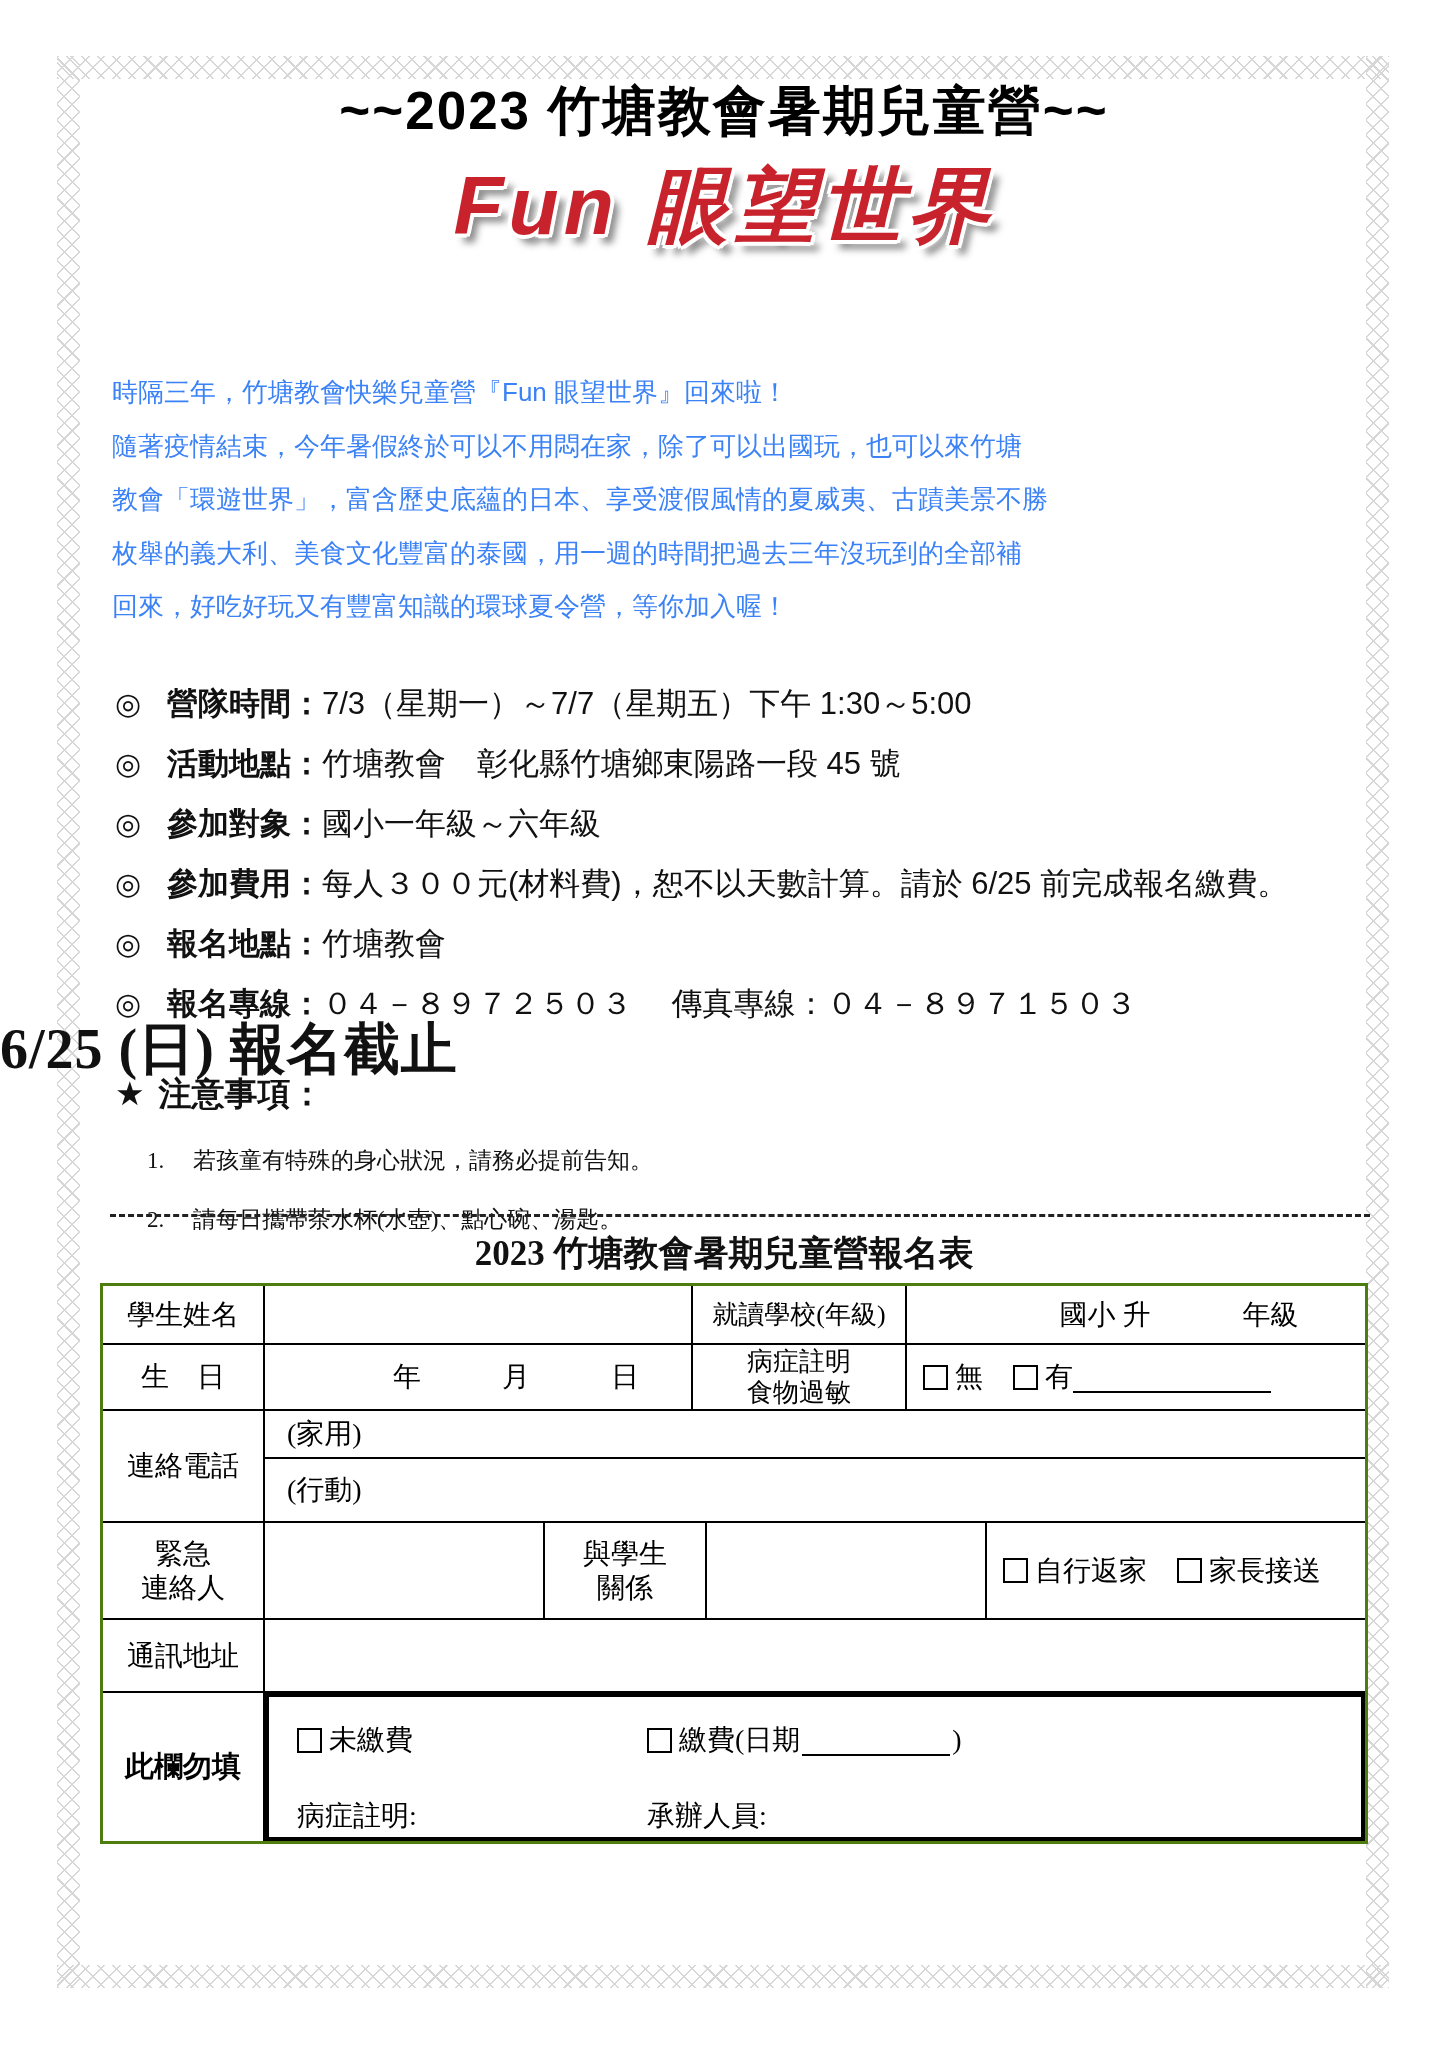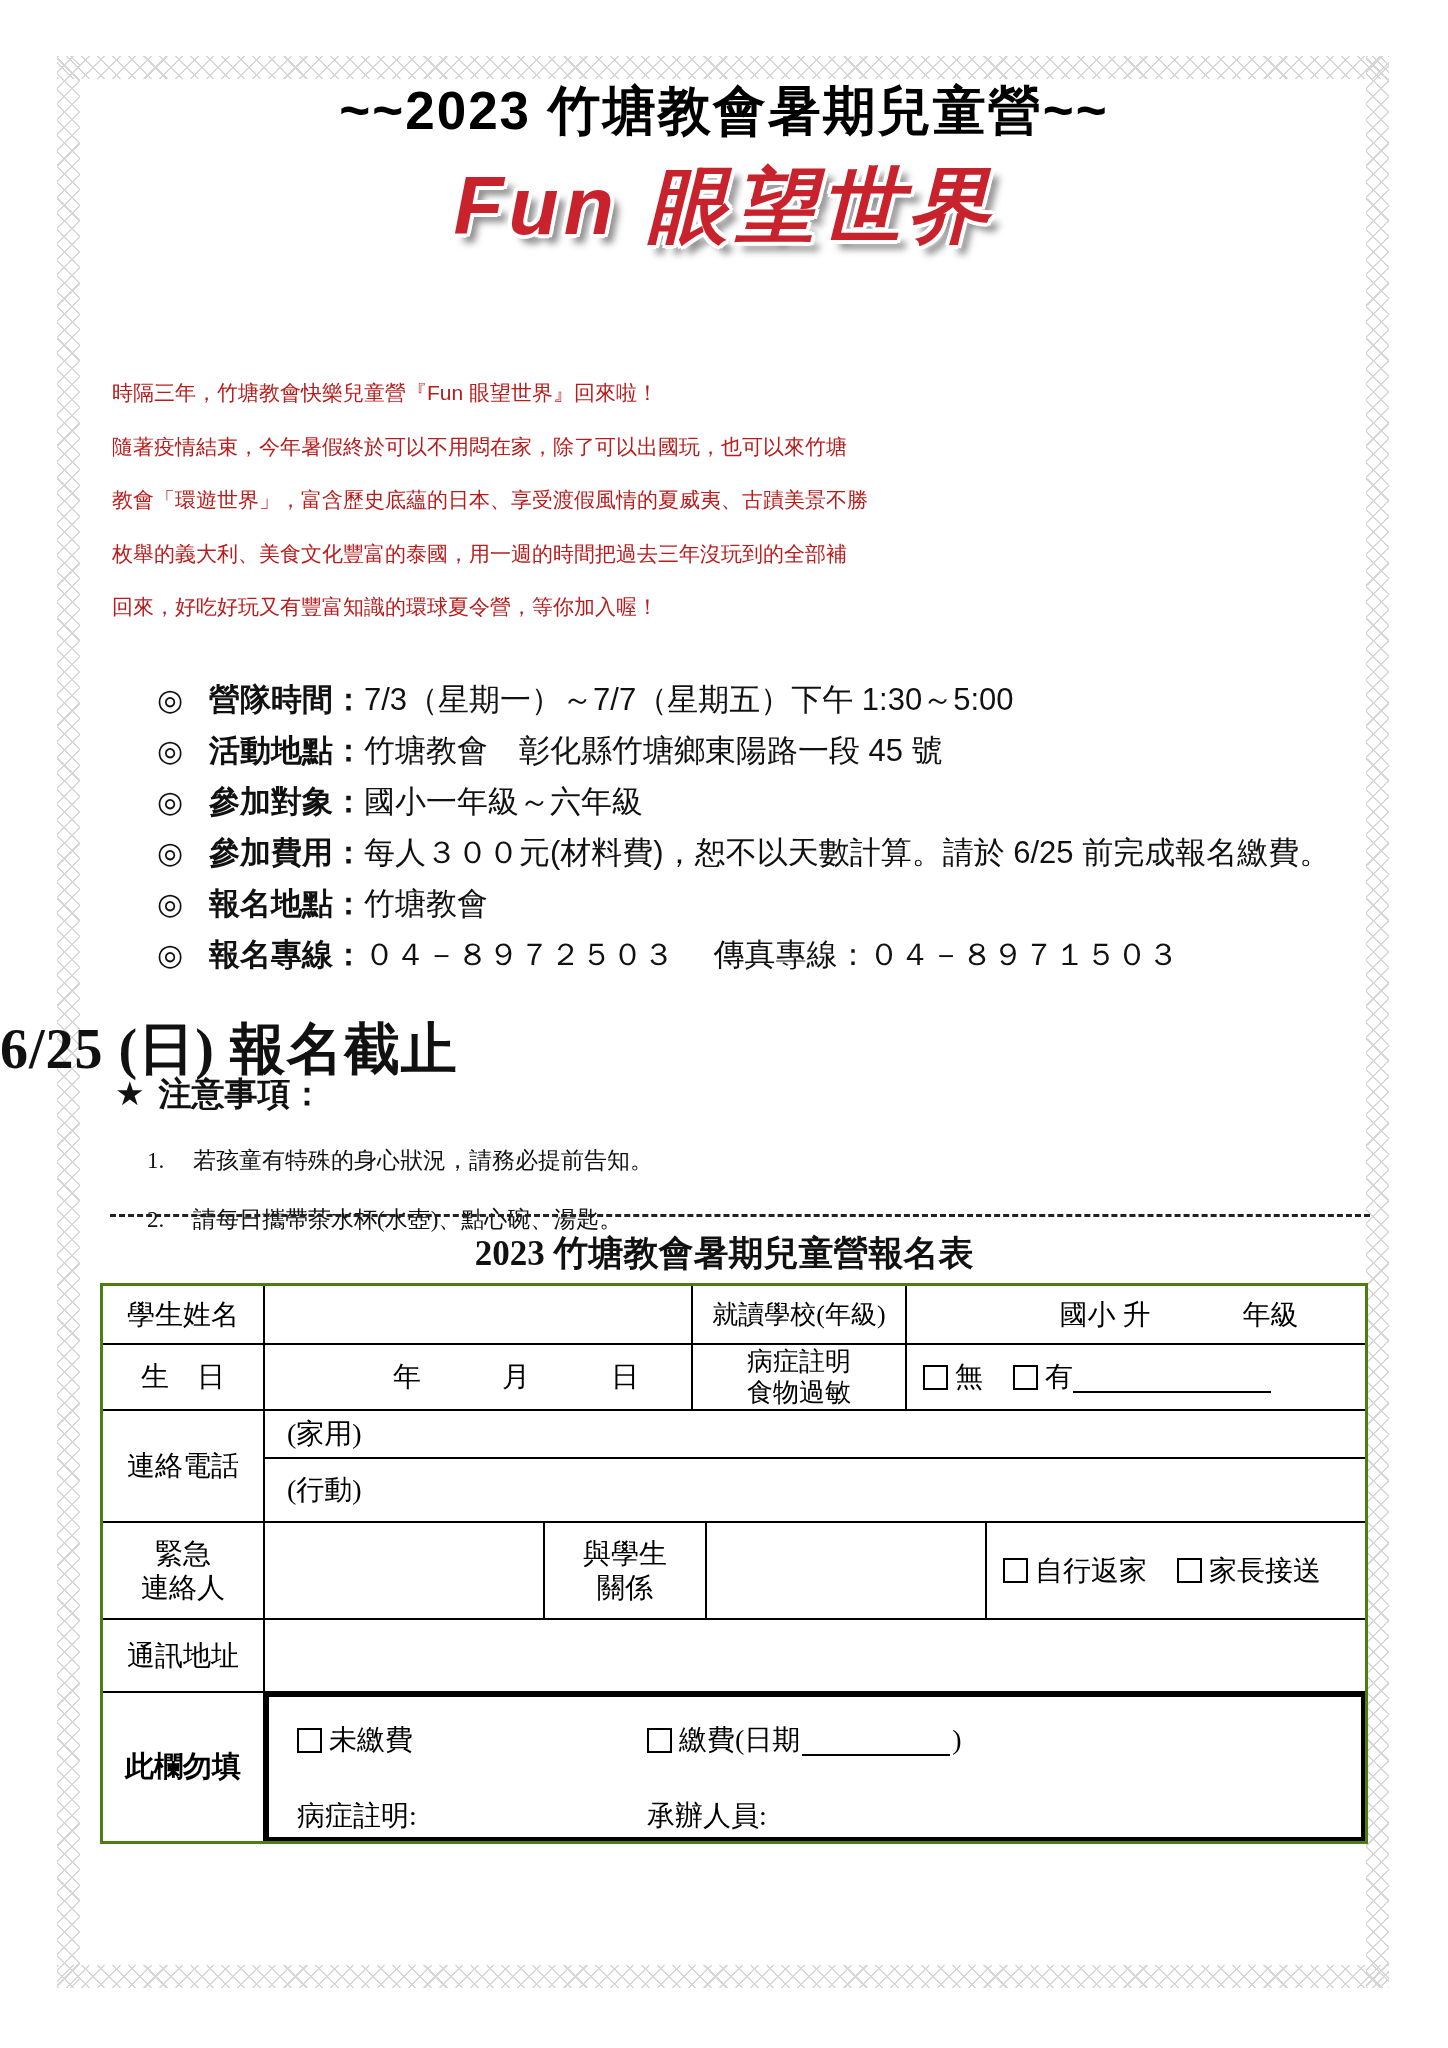--- a/index.html
+++ b/index.html
@@ -25,25 +25,25 @@
   }
   .logo{
     position:absolute;left:0;right:0;top:152px;text-align:center;
     font-size:82px;font-weight:bold;font-style:italic;letter-spacing:5px;
     color:#c8232c;
     text-shadow:
       -3px -3px 0 #fff,3px -3px 0 #fff,-3px 3px 0 #fff,3px 3px 0 #fff,
       -4px 0 0 #fff,4px 0 0 #fff,0 -4px 0 #fff,0 4px 0 #fff,
       8px 9px 7px rgba(110,110,110,.8);
   }
-  .intro{position:absolute;left:112px;top:366px;width:1265px;font-size:21px;color:#b91c1c;}
+  .intro{position:absolute;left:112px;top:366px;width:1265px;font-size:26px;color:#3b82f6;}
   .intro .line{line-height:53.5px;white-space:nowrap;}
 
   .info-list{position:absolute;left:115px;top:674px;font-size:31px;}
-  .info-item{line-height:51px;white-space:nowrap;margin-left:42px;}
+  .info-item{line-height:60px;white-space:nowrap;}
   .info-item .bullet{display:inline-block;width:52px;font-size:30px;}
   .info-item .lbl{font-weight:bold;}
   .info-item .val{font-weight:normal;}
 
   .deadline{
     position:absolute;left:0;right:0;top:1012px;text-align:left;
     font-family:"Liberation Serif",serif;font-size:56px;font-weight:bold;letter-spacing:1px;
   }
   .notes{position:absolute;left:115px;top:1072px;font-family:"Liberation Serif",serif;}
   .notes-header{font-size:33px;font-weight:bold;}

